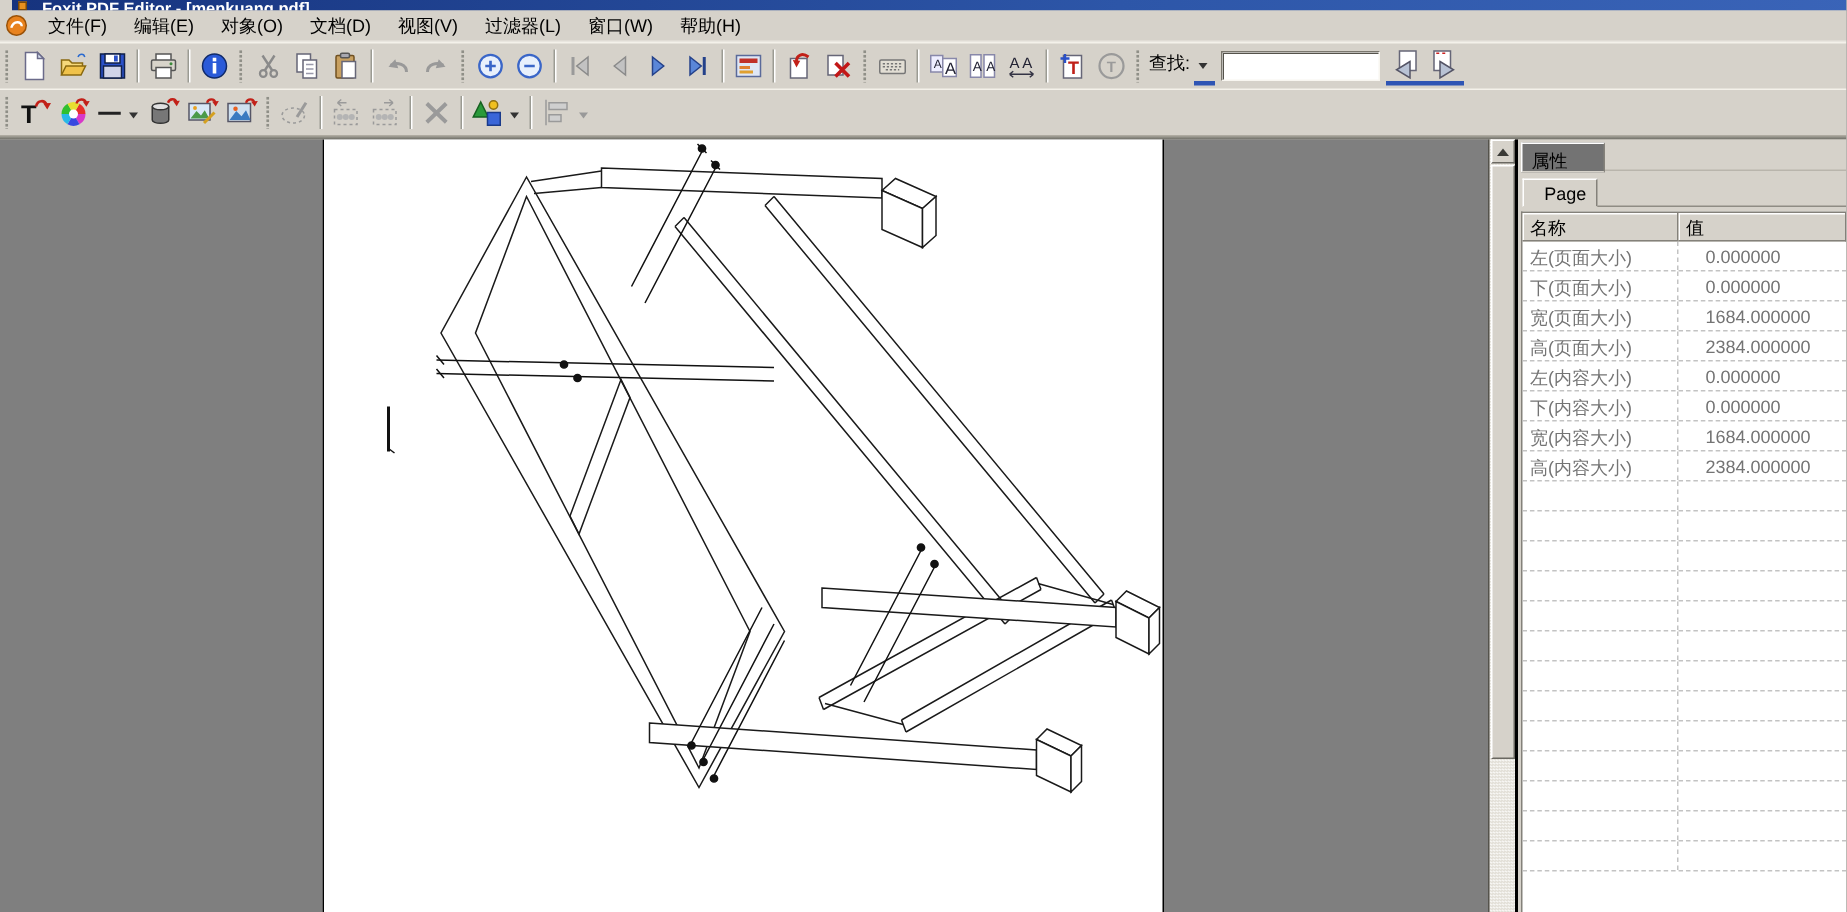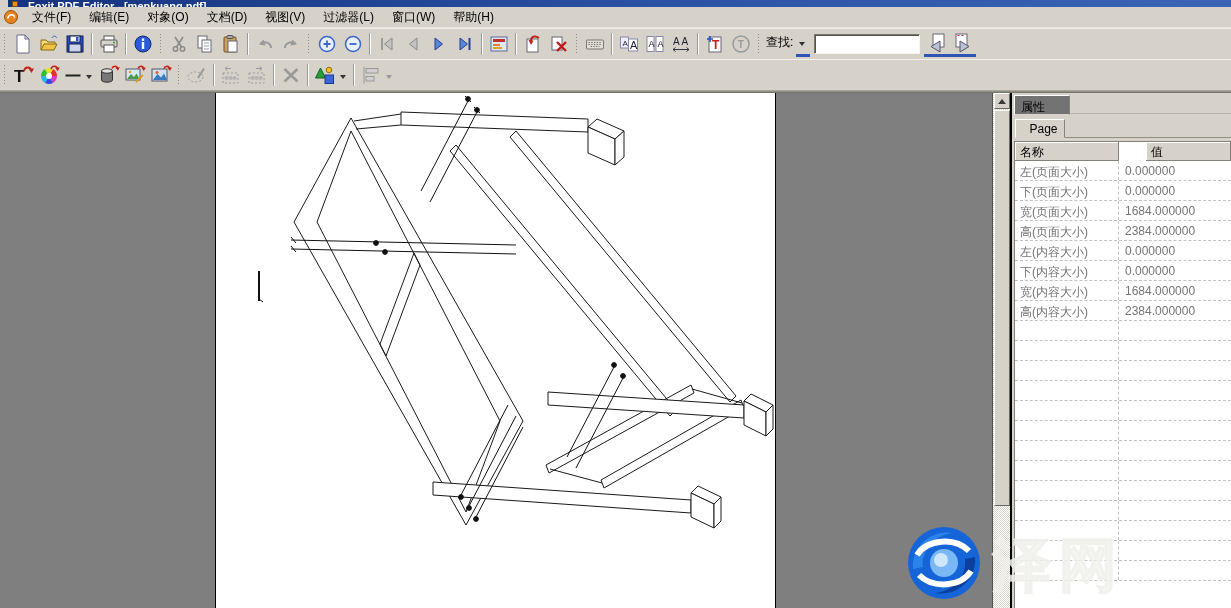--- a/index.html
+++ b/index.html
@@ -59,27 +59,27 @@
   .phead { position:absolute; left:0; top:0; width:219px; height:22px; }
   .ptab1 { position:absolute; left:2px; top:2px; width:56px; height:20px; background:#737373;
     border:1px solid #888; border-color:#fff #84817a #d6d2ca #fff; font-size:12px; padding:3px 0 0 6px; }
   .pheadline { position:absolute; left:58px; top:20px; right:0; height:1px; background:#b9b5ac; }
   .ptabs { position:absolute; left:0; top:24px; width:219px; height:21px; }
   .ptab2 { position:absolute; left:3px; top:2px; width:50px; height:19px; background:#d6d2ca;
     border:1px solid; border-color:#fff #84817a #d6d2ca #fff; font-size:12px; padding:2px 0 0 7px;text-align:center; }
   .ptabline { position:absolute; left:53px; top:20px; right:0; height:1px; background:#8f8c84; }
   .ptable { position:absolute; left:2px; top:48px; width:217px; height:467px; background:#fff;
     border-left:1px solid #84817a; border-top:1px solid #84817a; }
-  .thr { display:flex; height:19px;gap:27px; }
+  .thr { display:flex; height:19px; }
   .th { background:#d6d2ca; border-right:1px solid #84817a; border-bottom:1px solid #84817a;
     box-shadow:inset 1px 1px 0 #fff; font-size:12px; color:#000; padding:2px 0 0 5px; }
   .th.n { width:104px; } .th.v { flex:1; }
   .pr { display:flex; height:20px; border-bottom:1px dashed #c3c3c3; font-size:12px; color:#747474; }
   .pn { width:104px; border-right:1px dashed #c3c3c3; padding:3px 0 0 5px; white-space:nowrap; overflow:hidden; }
-  .pv { flex:1; padding:3px 11px 0 6px; white-space:nowrap; overflow:hidden; }
+  .pv { flex:1; padding:3px 11px 0 6px; white-space:nowrap; overflow:hidden;margin-left:12px; }
 
   
   .watermark { position:absolute; left:903px; top:430px; width:260px; height:84px; pointer-events:none; z-index:50; }
   .wm-text { position:absolute; left:90px; top:4px; font-size:58px; font-weight:bold; letter-spacing:8px;
     color:rgba(255,255,255,0.08); -webkit-text-stroke:2px rgba(238,238,234,0.85); white-space:nowrap; }
   svg text { font-family:"Liberation Sans","DejaVu Sans",sans-serif; }
 </style>
 </head>
 <body>
 
@@ -584,27 +584,15 @@
             <div class="pn"></div>
             <div class="pv"></div>
           </div>
         <div class="pr">
             <div class="pn"></div>
             <div class="pv"></div>
           </div>
       </div>
     </div>
 
-    <div class="watermark">
-      <svg width="82" height="80" viewBox="0 0 82 80">
-        <circle cx="41" cy="40" r="36" fill="#1565d8"></circle>
-        <path d="M10 46 C8 24 28 6 50 10 C30 12 18 28 20 44 Z" fill="#2a84ea"></path>
-        <path d="M72 34 C74 56 54 74 32 70 C52 68 64 52 62 36 Z" fill="#0a3f9e"></path>
-        <path d="M16 52 C30 66 58 64 68 48" stroke="#fff" stroke-width="6" fill="none"></path>
-        <path d="M66 28 C52 14 24 16 14 32" stroke="#fff" stroke-width="6" fill="none"></path>
-        <circle cx="41" cy="40" r="14" fill="#7ab8f5"></circle>
-        <circle cx="38" cy="37" r="7" fill="#cfe6ff"></circle>
-      </svg>
-      <div class="wm-text">泽网</div>
-    </div>
   </div>
 
 </div>
 
 </body></html>

